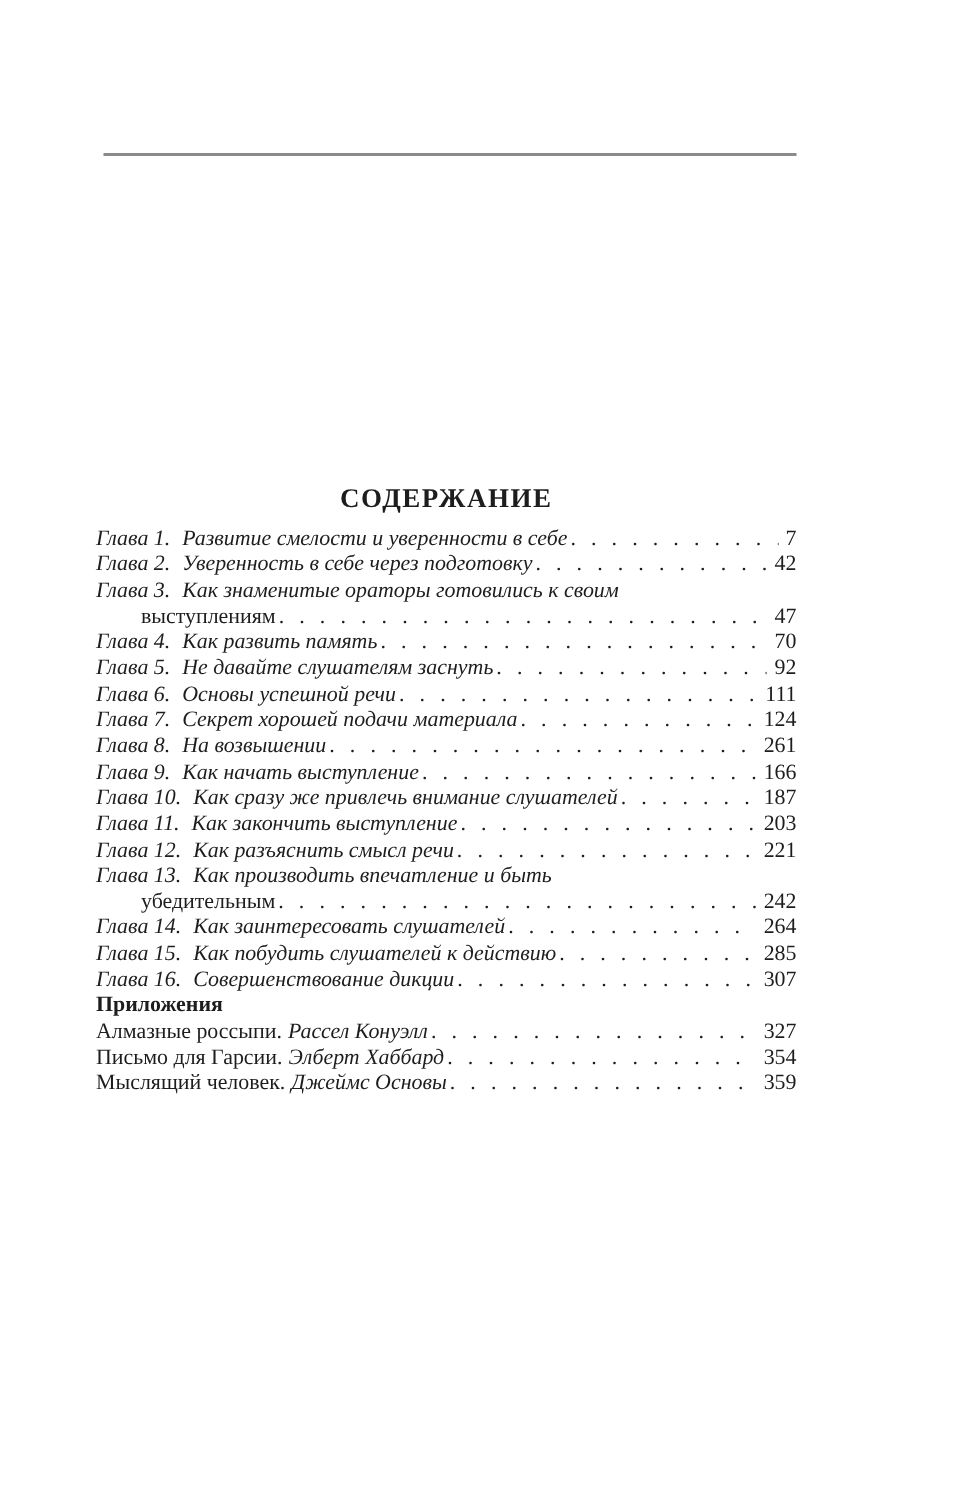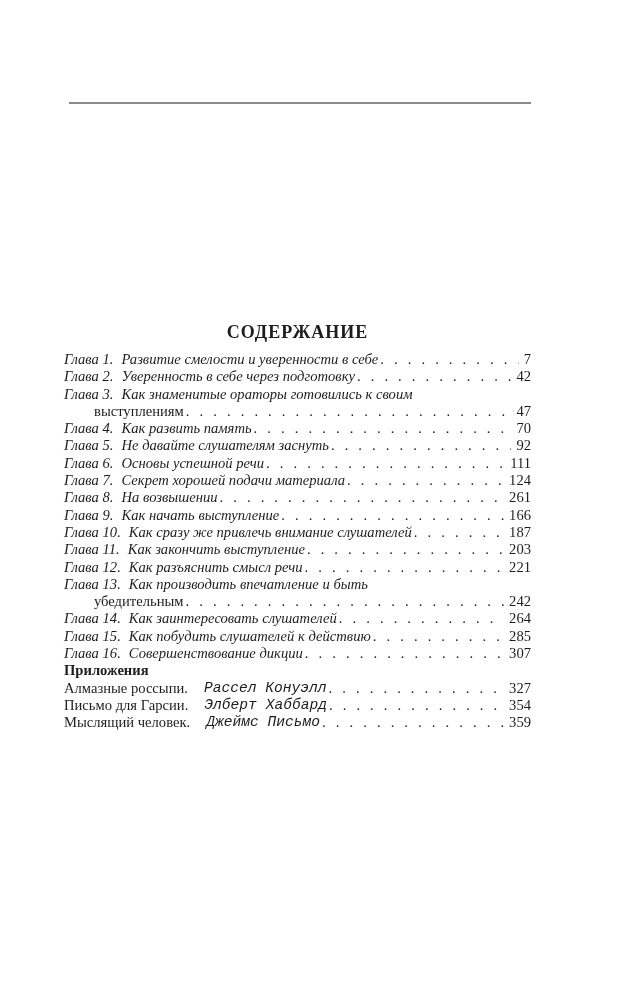--- a/index.html
+++ b/index.html
@@ -33,21 +33,21 @@
     font-size: 14.6px;
     line-height: 17.3px;
   }
   .row {
     display: flex;
     align-items: flex-end;
     white-space: nowrap;
   }
   .lbl { font-style: italic; flex: none; }
   .ttl { margin-left: 8px; flex: none; font-style: italic; }
-  .auth { font-style: italic; margin-left: 16px; flex: none; font-family: Liberation Mono, monospace; }
+  .auth { font-style: italic; margin-left: 4px; flex: none; }
   .first { flex: none; }
   .dots {
     flex: 1 1 auto;
     overflow: hidden;
     white-space: nowrap;
     margin-left: 2px;
     min-width: 0;
   }
   .dots::after {
     content: ". . . . . . . . . . . . . . . . . . . . . . . . . . . . . . . . . . . . . . . . . . . . . . . . . . . . . . . . . . . . . . . . . . . . . . . . . . . . . . . .";
@@ -197,18 +197,18 @@
 
   <div class="row">
     <span class="first">Письмо для Гарсии.</span>
       <span class="auth">Элберт Хаббард</span>
       <span class="dots"></span>
       <span class="pg">354</span>
   </div>
 
   <div class="row">
     <span class="first">Мыслящий человек.</span>
-      <span class="auth">Джеймс Письмо</span>
+      <span class="auth">Джеймс Основы</span>
       <span class="dots"></span>
       <span class="pg">359</span>
   </div>
 
 </div>
 
 </body></html>

